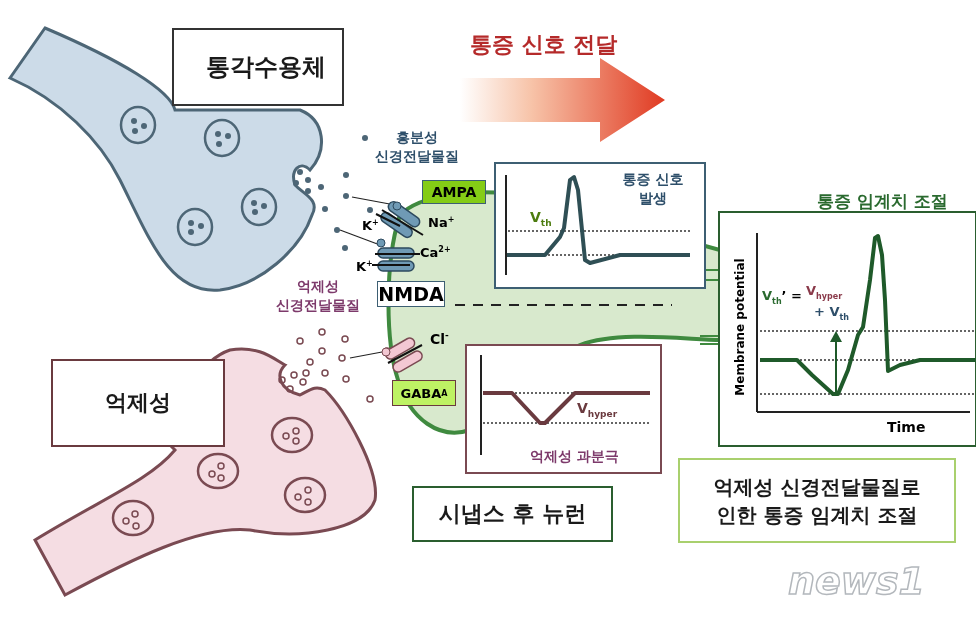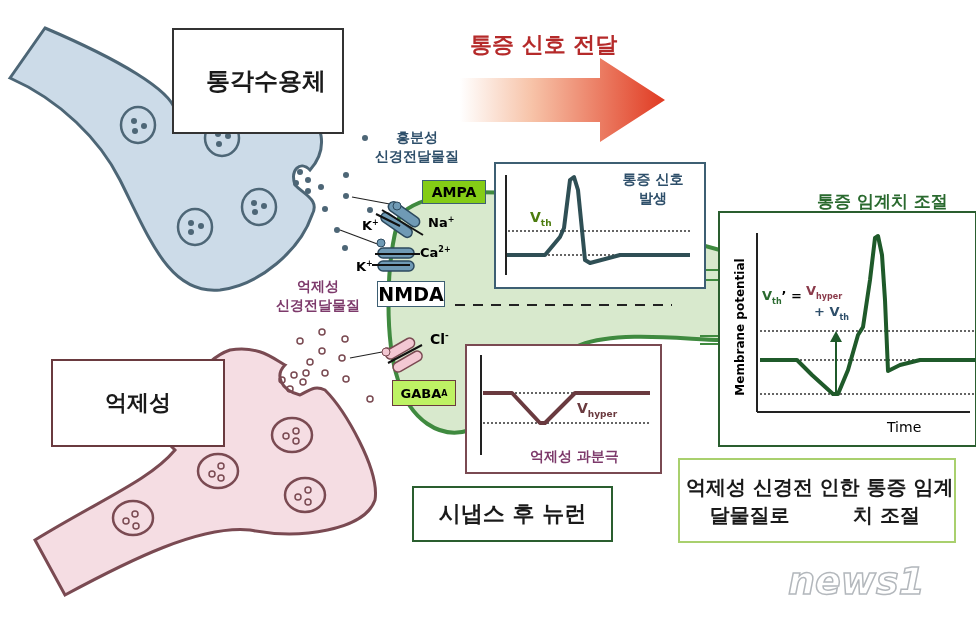--- a/index.html
+++ b/index.html
@@ -162,33 +162,33 @@
     <line x1="836" y1="393" x2="836" y2="338" stroke="#1f5a2a" stroke-width="2"></line>
     <polygon points="836,331 830,342 842,342" fill="#1f5a2a"></polygon>
   </g>
 
   <g opacity="0.75">
     <text x="788" y="594" font-size="38" font-style="italic" font-weight="bold" fill="#ffffff" stroke="#9aa0a6" stroke-width="1.5" class="svgtext">news1</text>
   </g>
 </svg>
 
 
-<div class="label-box" style="left:172px;top:28px;width:172px;height:106px;border:2px solid #333;font-size:24px;padding-left:16px;">
+<div class="label-box" style="left:172px;top:28px;width:172px;height:78px;border:2px solid #333;font-size:24px;padding-left:16px;">
   <span>통각수용체</span>
 </div>
 
 <div class="label-box" style="left:51px;top:359px;width:174px;height:88px;border:2px solid #6a3a3f;font-size:22px;flex-direction:column;line-height:1.3;">
   <span>억제성</span>
 </div>
 
 <div class="label-box" style="left:412px;top:486px;width:201px;height:56px;border:2px solid #2a5e2f;font-size:22px;">
   <span>시냅스 후 뉴런</span>
 </div>
 
-<div class="label-box" style="left:678px;top:458px;width:278px;height:85px;border:2px solid #a9d06e;font-size:20px;flex-direction:row;line-height:1.4;">
+<div class="label-box" style="left:678px;top:458px;width:278px;height:85px;border:2px solid #a9d06e;font-size:20px;flex-direction:column;line-height:1.4;">
   <span>억제성 신경전달물질로</span>
   <span>인한 통증 임계치 조절</span>
 </div>
 
 <div style="position:absolute;left:470px;top:30px;font-size:22px;font-weight:bold;color:#b52a2a;">통증 신호 전달</div>
 
 <div style="position:absolute;left:817px;top:190px;font-size:17px;font-weight:bold;color:#2a6a2f;">통증 임계치 조절</div>
 
 
 <div style="position:absolute;left:362px;top:128px;width:110px;text-align:center;font-size:14px;font-weight:bold;color:#2e4f6a;line-height:1.35;">
@@ -241,21 +241,21 @@
 </div>
 
 
 <div style="position:absolute;left:577px;top:400px;font-size:14px;font-weight:bold;color:#6a3a3f;">
   <span>V</span><sub style="font-size:9px;">hyper</sub>
 </div>
 <div style="position:absolute;left:530px;top:448px;font-size:14px;font-weight:bold;color:#7d3a6b;">억제성 과분극</div>
 
 
 <div style="position:absolute;left:660px;top:320px;width:160px;text-align:center;font-size:12px;font-weight:bold;transform:rotate(-90deg);transform-origin:center;">Membrane potential</div>
-<div style="position:absolute;left:887px;top:419px;font-size:14px;font-weight:normal;">Time</div>
+<div style="position:absolute;left:887px;top:419px;font-size:14px;font-weight:bold;">Time</div>
 <div style="position:absolute;left:762px;top:288px;font-size:13px;font-weight:bold;">
   <span style="color:#2a6a2f;">V</span><sub style="color:#2a6a2f;font-size:8px;">th</sub><span>’ =</span>
 </div>
 <div style="position:absolute;left:806px;top:283px;font-size:13px;font-weight:bold;color:#8a3a4a;">
   <span>V</span><sub style="font-size:8px;">hyper</sub>
 </div>
 <div style="position:absolute;left:814px;top:304px;font-size:13px;font-weight:bold;color:#2e4f6a;">
   <span>+ V</span><sub style="font-size:8px;">th</sub>
 </div>
 </div>

